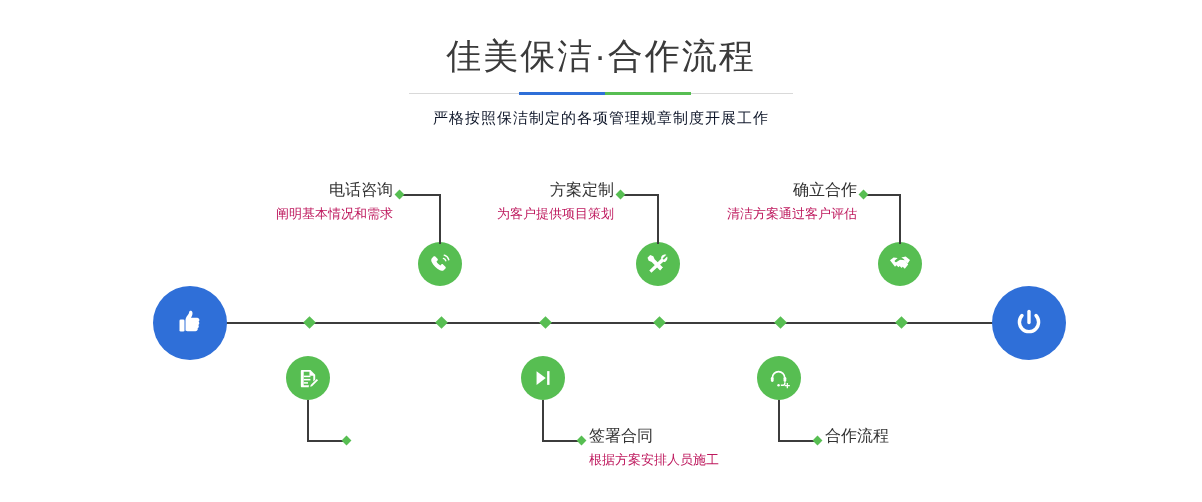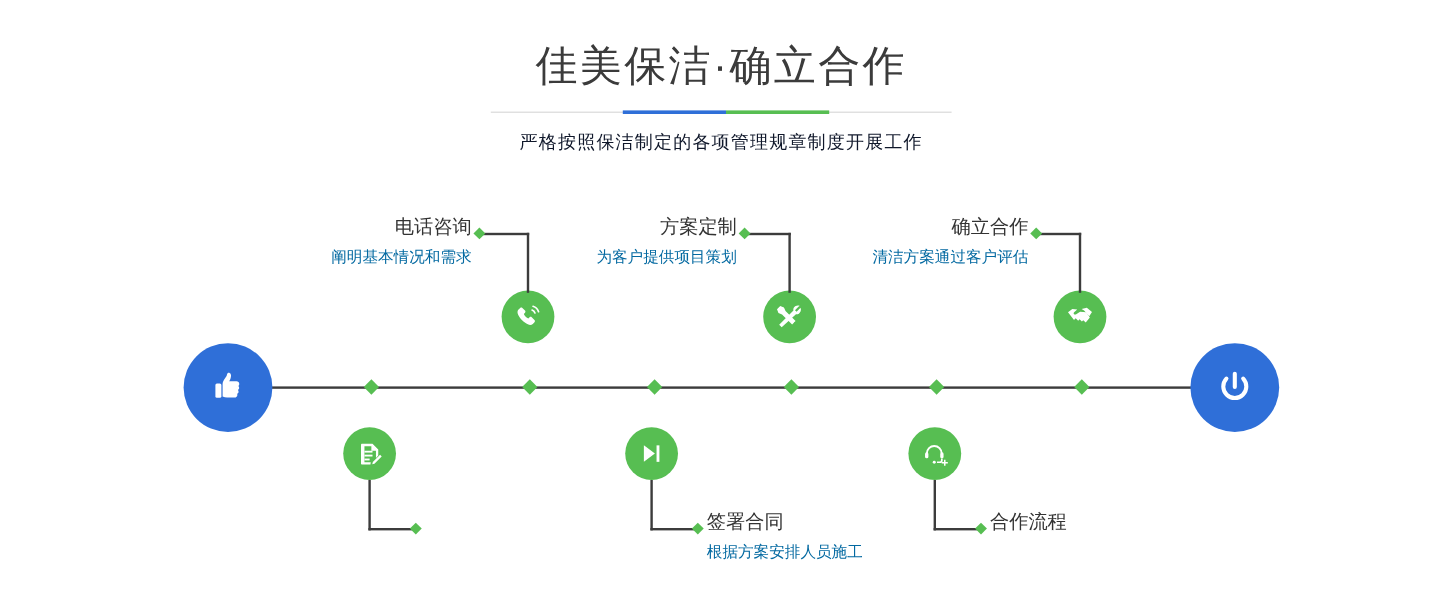--- a/index.html
+++ b/index.html
@@ -133,40 +133,40 @@
     color: #3b3b3b;
   }
   .lbl-title {
     font-size: 16px;
     color: #333333;
     white-space: nowrap;
     line-height: 20px;
   }
   .lbl-desc {
     font-size: 13px;
-    color: #0369a1;
+    color: #be185d;
     white-space: nowrap;
     line-height: 20px;
     margin-top: 4px;
   }
 
   .above .lbl-title { text-align: right; }
   .above .lbl-desc  { text-align: right; }
   .below .lbl-title { text-align: left; }
   .below .lbl-desc  { text-align: left; }
 
   svg { display: block; }
 </style>
 </head>
 <body>
 
 <div class="page">
 
   <div class="header">
-    <h1 class="title">佳美保洁·确立合作</h1>
+    <h1 class="title">佳美保洁·合作流程</h1>
     <div class="rule-wrap">
       <div class="rule-base"></div>
       <div class="rule-blue"></div>
       <div class="rule-green"></div>
     </div>
     <p class="subtitle">严格按照保洁制定的各项管理规章制度开展工作</p>
   </div>
 
   <div class="timeline">
 

